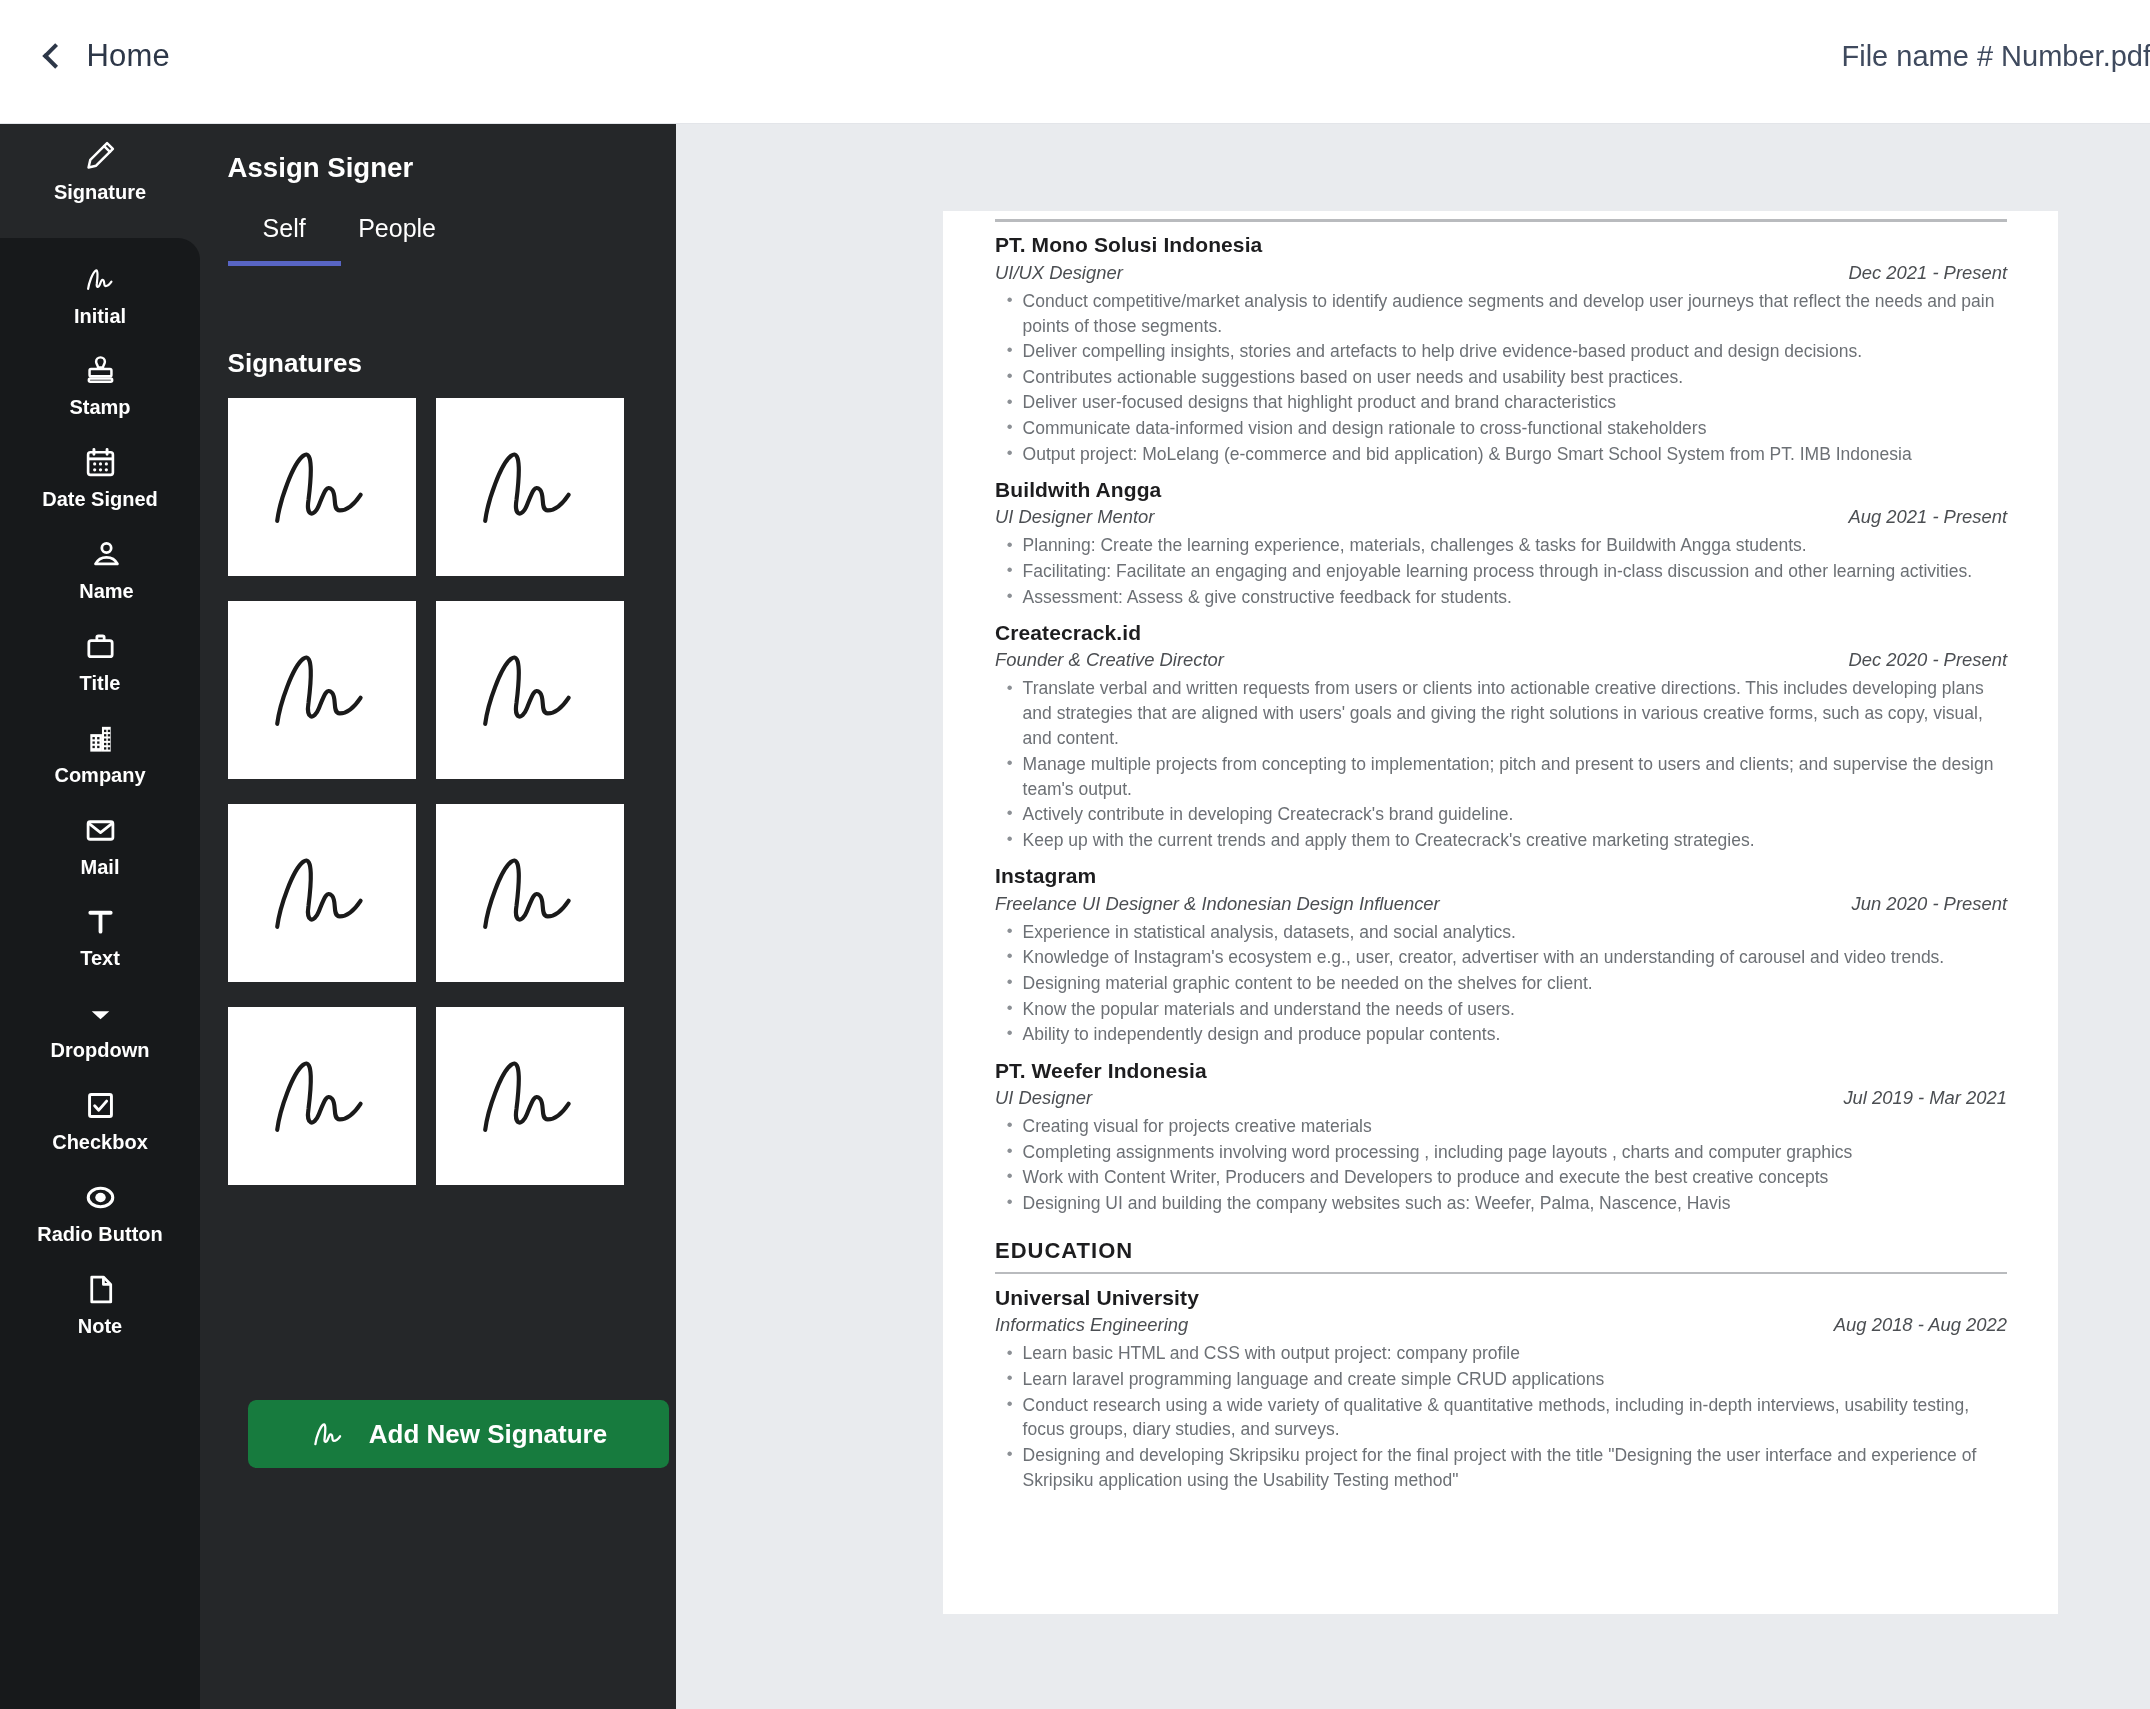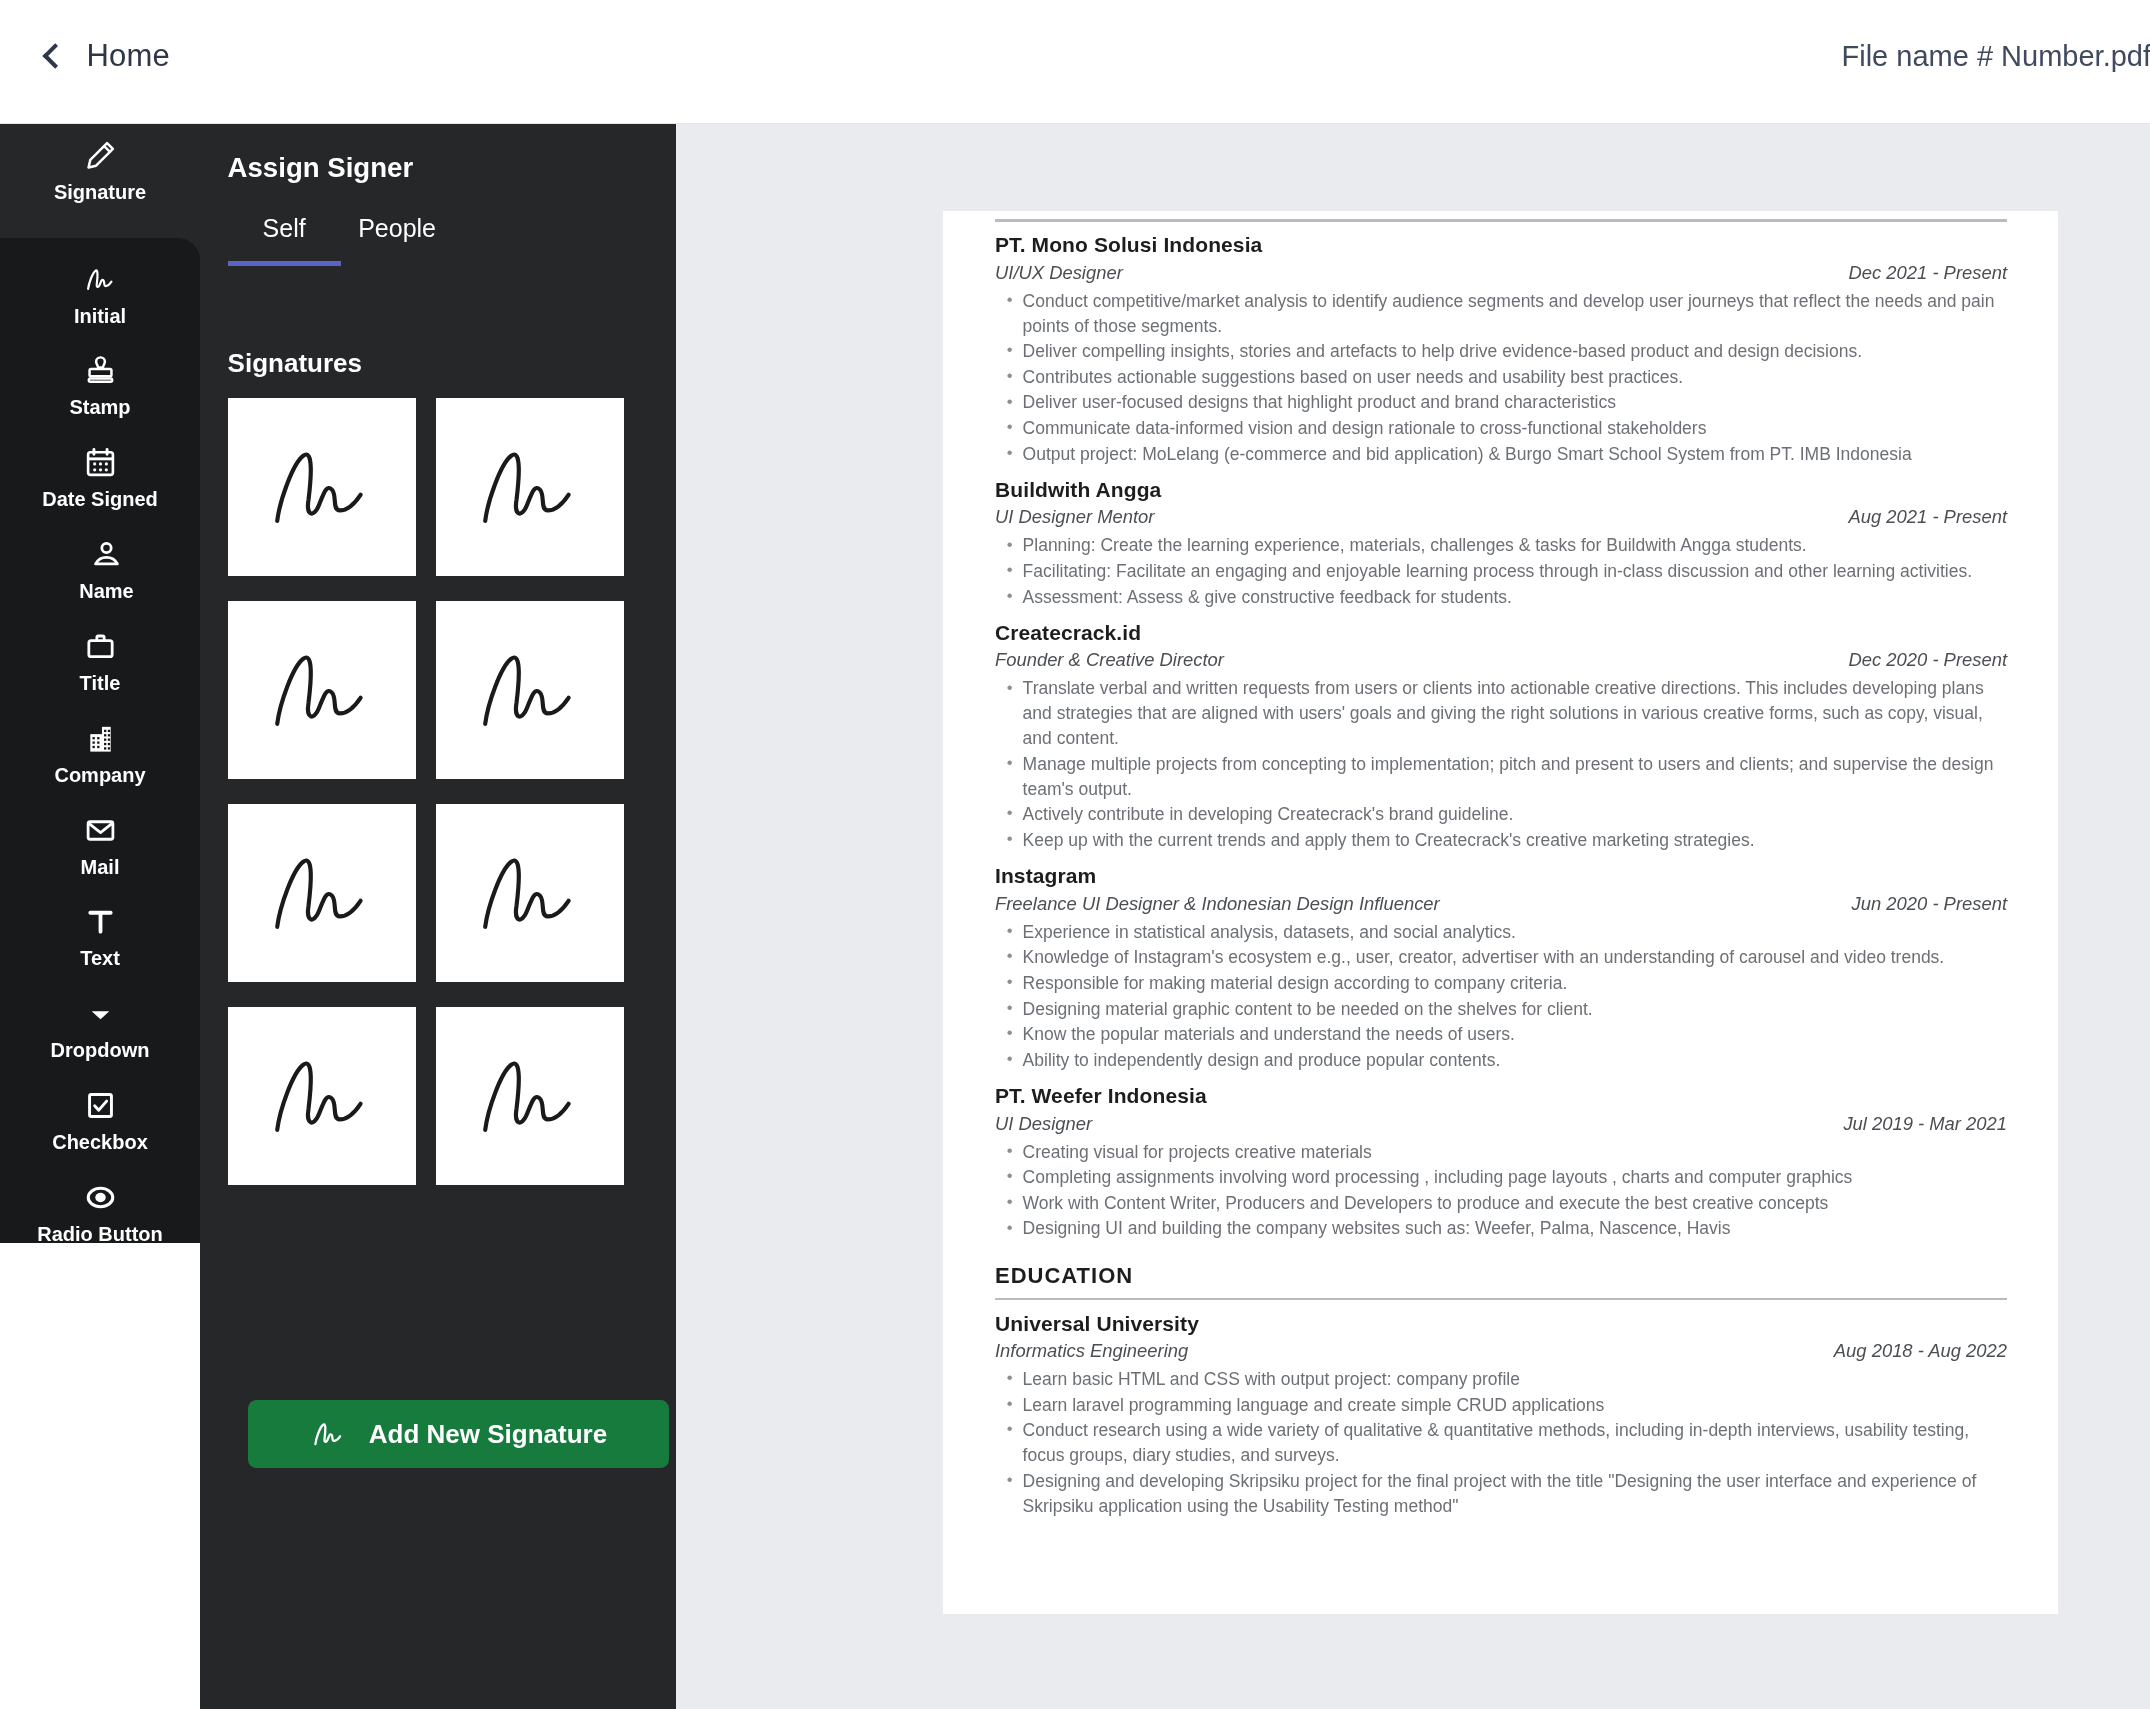--- a/index.html
+++ b/index.html
@@ -29,21 +29,21 @@
   #home-label {
     font-size: 31px; color: #2d3748; letter-spacing: 0.2px;
   }
   #file-title {
     position: absolute; left: 0; top: 40px; width: 2151px;
     text-align: right; font-size: 29px; color: #3f4a5e;
   }
 
   
   #rail {
-    position: absolute; left: 0; top: 124px; width: 200px; height: 1119px;
+    position: absolute; left: 0; top: 124px; width: 200px; height: 1586px;
     background: #17191b;
   }
   #rail-top-block {
     position: absolute; left: 0; top: 0; width: 200px; height: 114px;
     background: #252729;
   }
   #rail-curve {
     position: absolute; left: 0; top: 114px; width: 200px; height: 50px;
     background: #252729;
   }
@@ -462,21 +462,20 @@
           </div>
           <div>
             <div class="org">Instagram</div>
             <div class="role-row">
               <span>Freelance UI Designer &amp; Indonesian Design Influencer</span>
               <span class="role-date">Jun 2020 - Present</span>
             </div>
             <ul class="bullets">
               <li>Experience in statistical analysis, datasets, and social analytics.</li>
               <li>Knowledge of Instagram's ecosystem e.g., user, creator, advertiser with an understanding of carousel and video trends.</li>
-              <li>Responsible for making material design according to company criteria.</li>
               <li>Designing material graphic content to be needed on the shelves for client.</li>
               <li>Know the popular materials and understand the needs of users.</li>
               <li>Ability to independently design and produce popular contents.</li>
             </ul>
           </div>
           <div>
             <div class="org">PT. Weefer Indonesia</div>
             <div class="role-row">
               <span>UI Designer</span>
               <span class="role-date">Jul 2019 - Mar 2021</span>

